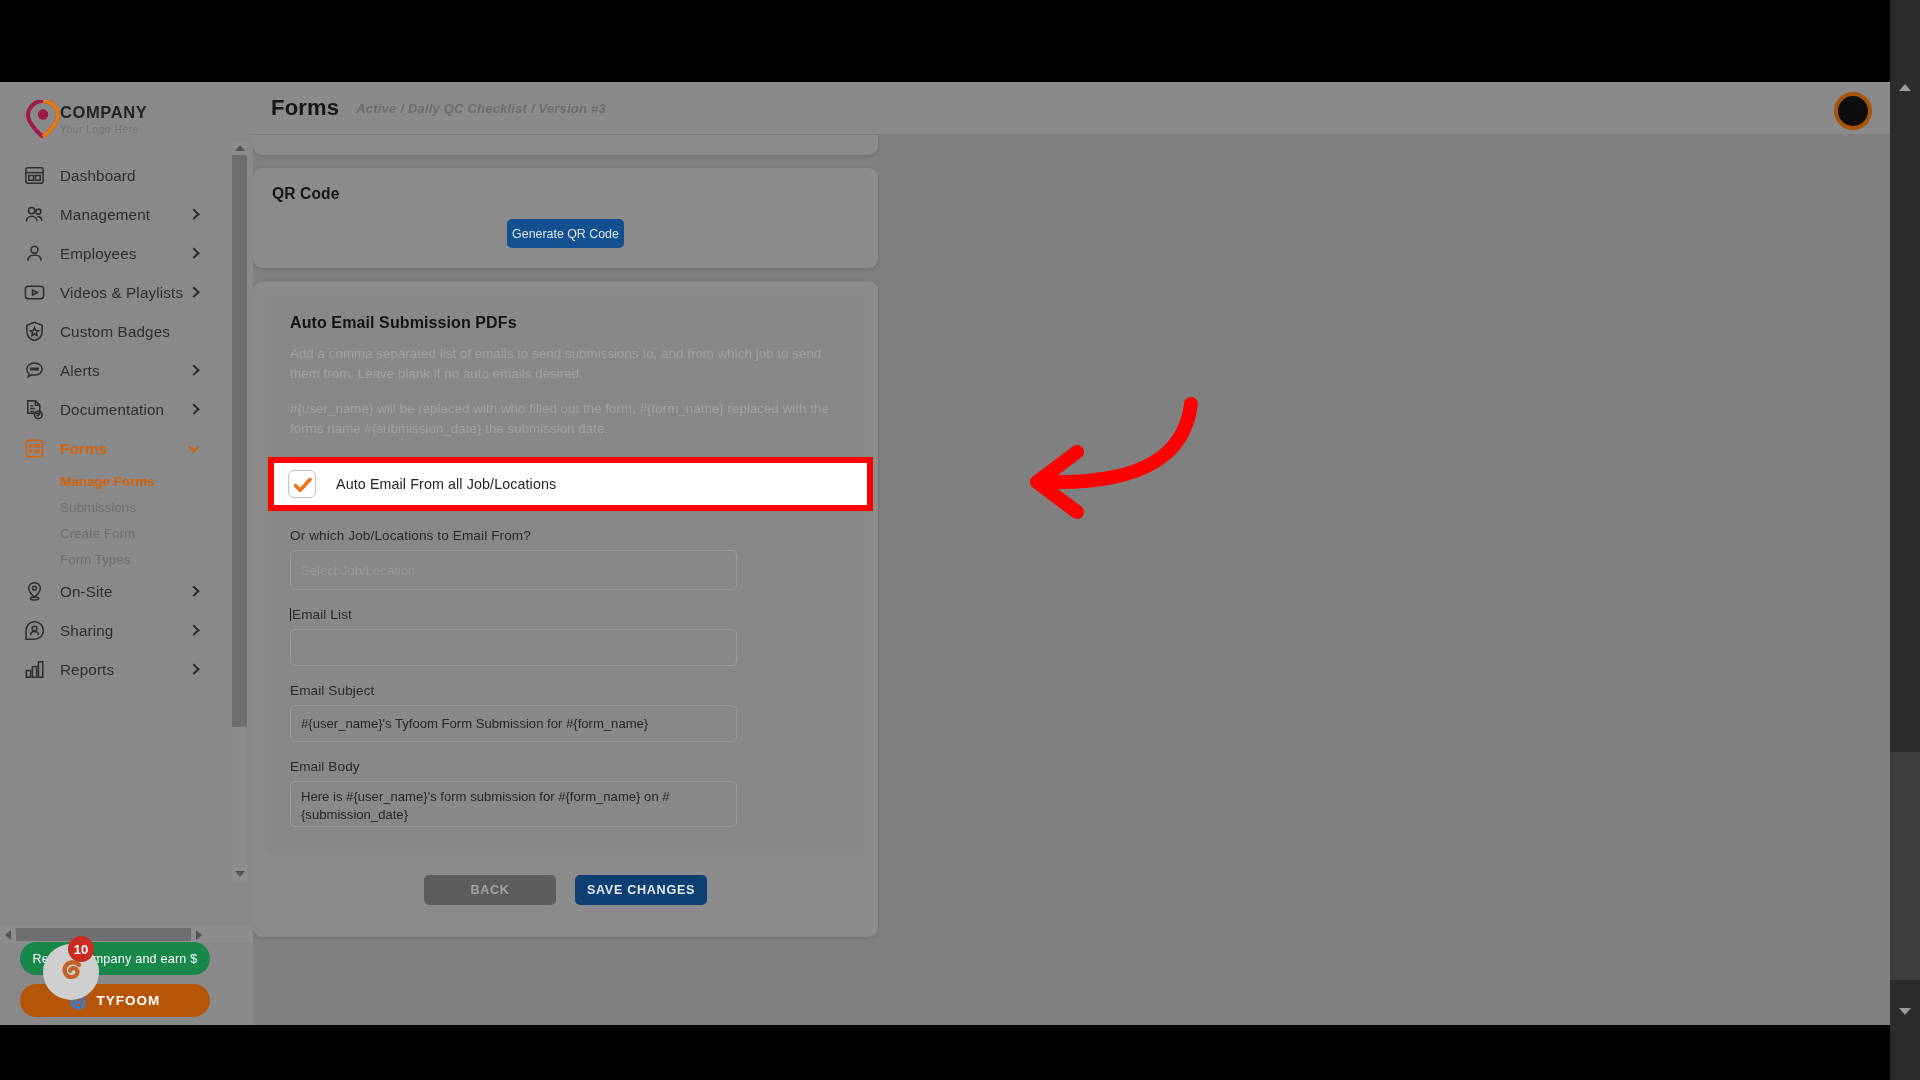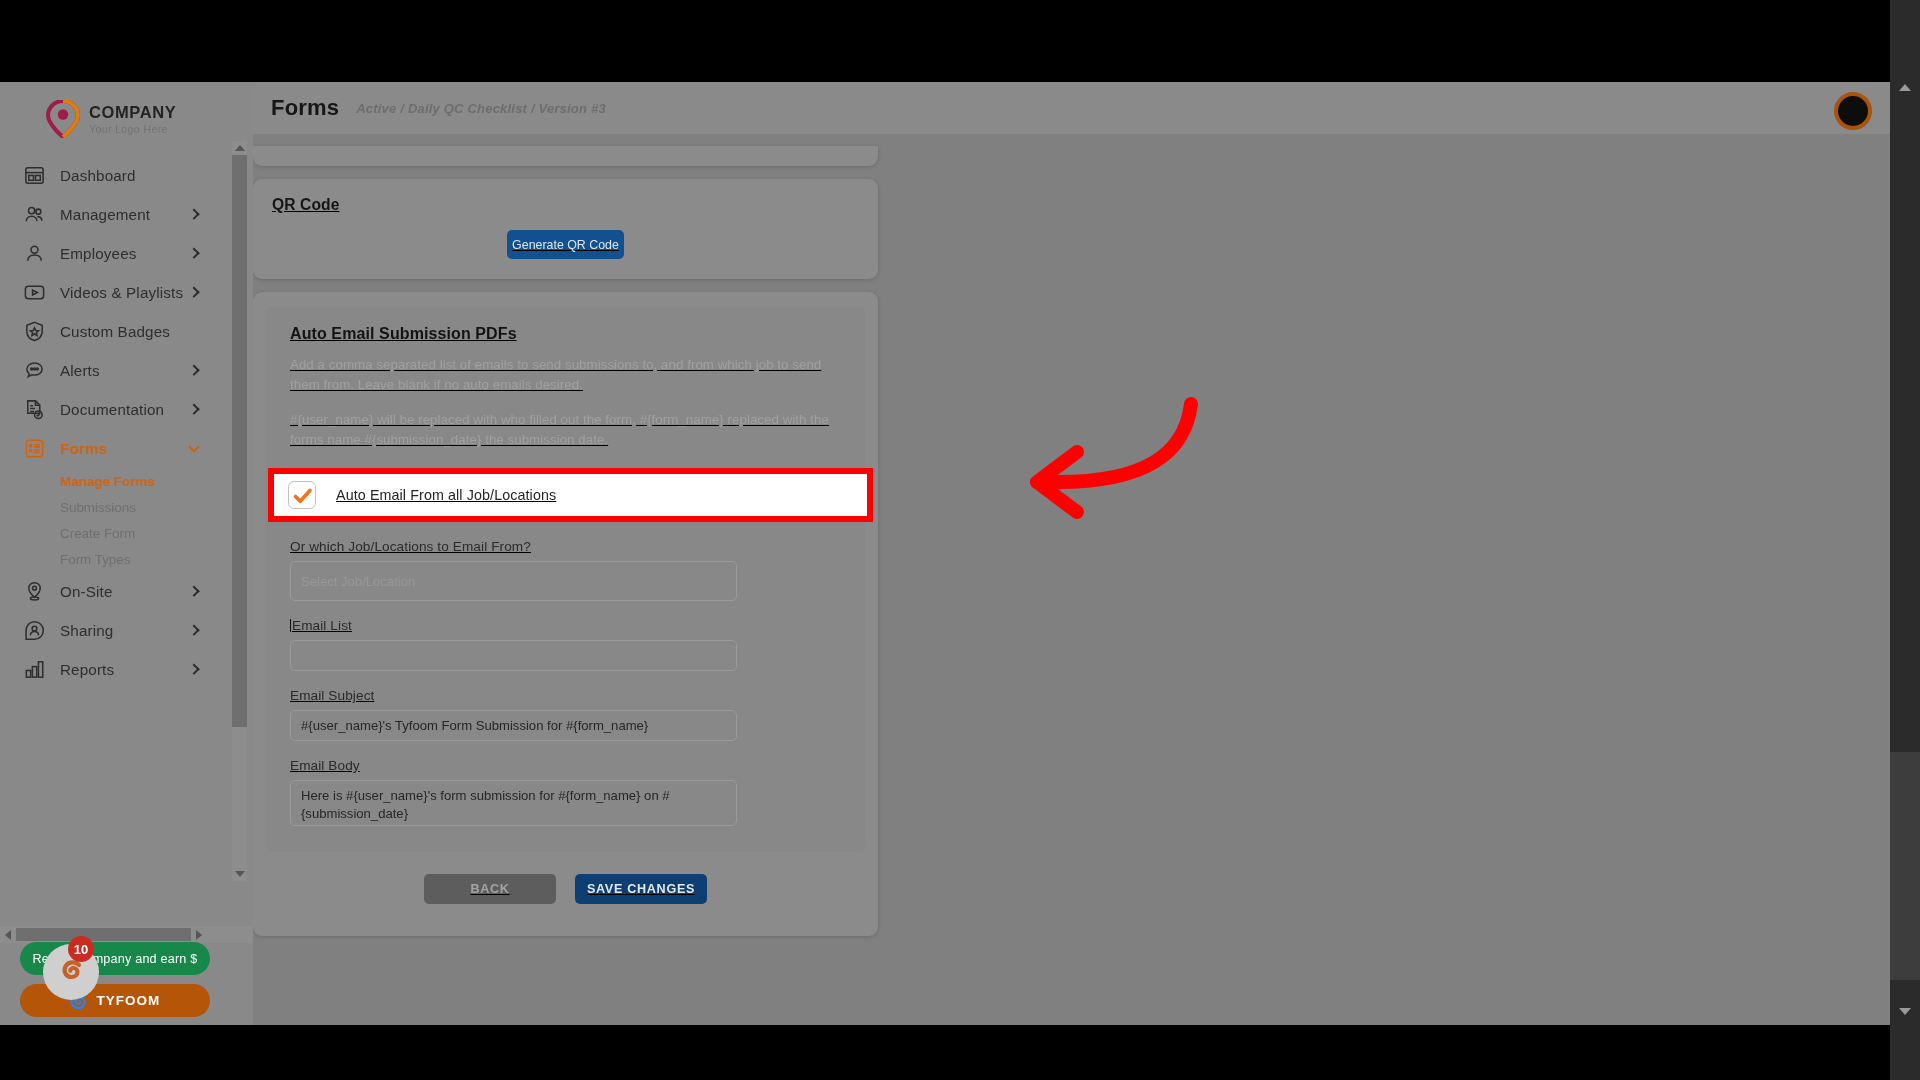--- a/index.html
+++ b/index.html
@@ -26,23 +26,22 @@
   .app { position: absolute; inset: 0; }
 
   
   #sidebar {
     position: absolute; left: 0; top: 0;
     width: 253px; height: 943px;
     background: #898989;
     overflow: hidden;
   }
   .brand {
-    display: flex; align-items: center; gap: 9px;
+    display: flex; align-items: center; gap: 0;
     padding: 18px 0 16px 26px;
-    margin-left: 20px;
   }
   .brand-logo { width: 34px; height: 38px; flex: none; }
   .brand-text { display: flex; flex-direction: column; line-height: 1; }
   .brand-name {
     font-size: 16.5px; font-weight: bold; letter-spacing: .6px; color: #232323;
   }
   .brand-sub {
     font-size: 10.5px; color: #737373; letter-spacing: .4px; margin-top: 4px;
   }
 
@@ -162,22 +161,22 @@
   }
 
   
   #content {
     position: absolute; left: 253px; top: 52px;
     width: 1637px; height: 891px;
     background: #808080;
     overflow: hidden;
   }
   .panel {
-    position: absolute; left: 0; top: 12px;
-    width: 625px; height: 891px; text-decoration: underline;
+    position: absolute; left: 0; top: 1px;
+    width: 625px; height: 891px;
   }
   .card {
     background: #8b8b8b;
     border-radius: 9px;
     box-shadow: 0 1px 4px rgba(0,0,0,.17);
     margin: 0 0 13px 0;
   }
   .card.stub { height: 20px; border-radius: 0 0 9px 9px; }
 
   .card-qr { padding: 17px 0 20px 0; }
@@ -231,21 +230,21 @@
   .field { margin-top: 17px; }
   .field-label {
     font-size: 13.6px; color: #2a2a2a; letter-spacing: .1px; display: block;
   }
   .field-label .caret {
     display: inline-block; width: 1px; height: 13px;
     background: #111; vertical-align: -2px; margin-right: 1px;
   }
   .inp {
     margin-top: 7px;
-    width: 447px; height: 31px;
+    width: 447px; height: 37px;
     border: 1px solid #9a9a9a; border-radius: 5px;
     background: transparent;
     padding: 0 10px;
     font-family: "Liberation Sans", sans-serif;
     font-size: 13.1px; color: #262626;
     outline: none;
   }
   .inp.disabled { height: 40px; color: #979797; }
   .inp.disabled::placeholder { color: #989898; }
   .ta {

